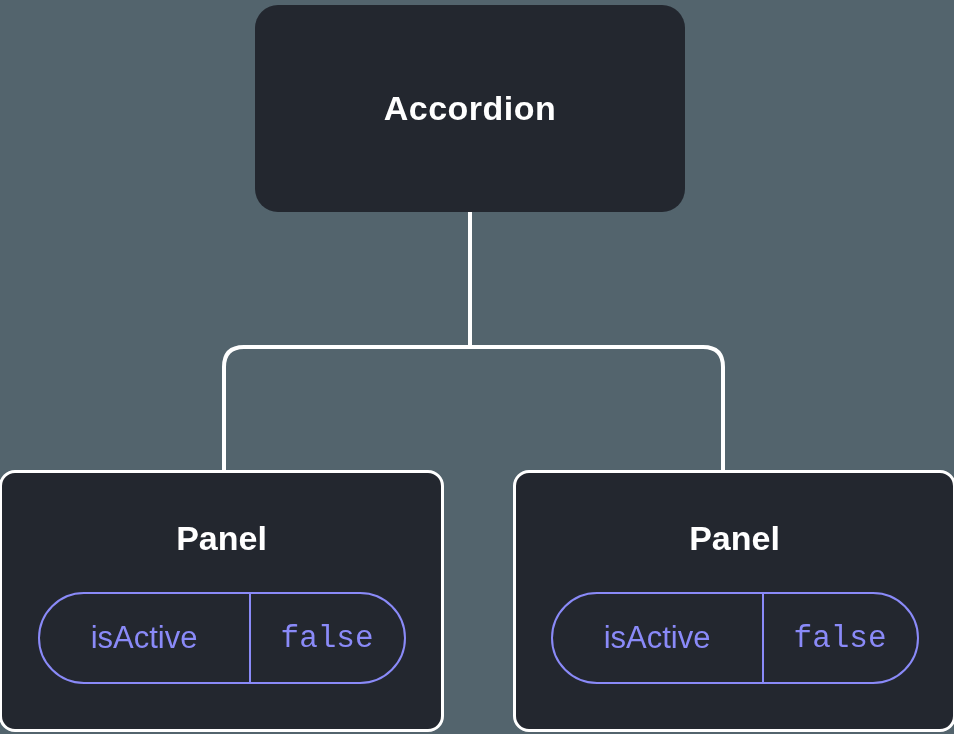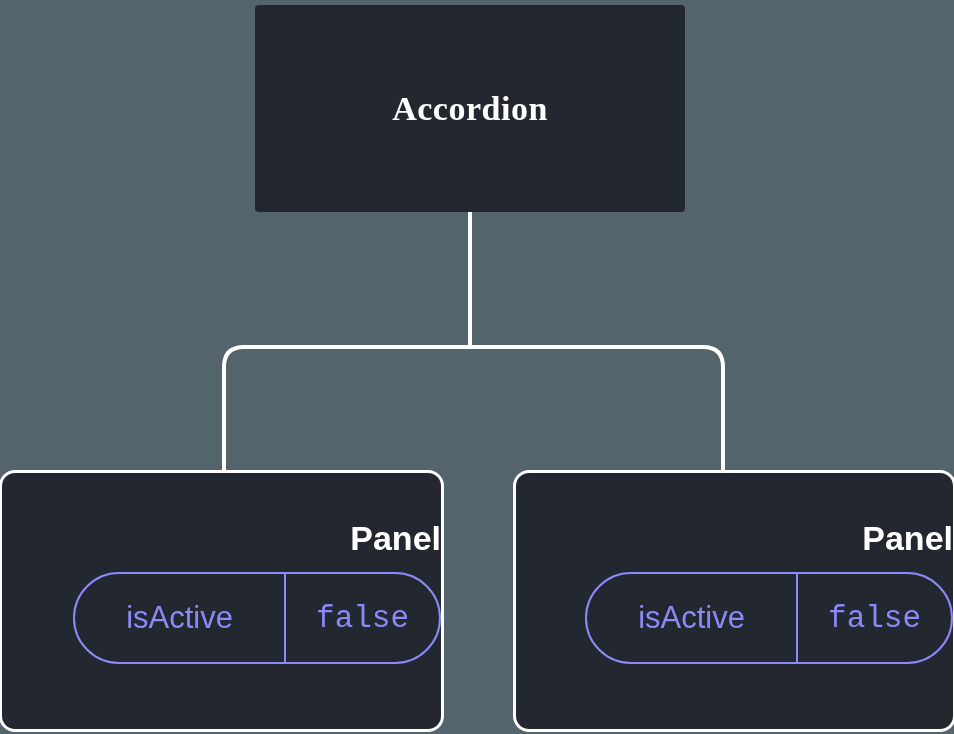--- a/index.html
+++ b/index.html
@@ -17,51 +17,51 @@
     font-family:"Liberation Sans", sans-serif;
   }
   .node{
     position:absolute;
     background:var(--node-fill);
     color:var(--node-text);
   }
   .root-node{
     left:255px; top:5px;
     width:430px; height:207px;
-    border-radius:4px;
+    border-radius:23px;
     display:flex; align-items:center; justify-content:center;
-    font-size:34px; font-weight:700; letter-spacing:0.5px;font-family:Liberation Serif, serif;
+    font-size:34px; font-weight:700; letter-spacing:0.5px;
   }
   .connector-svg{
     position:absolute; left:0; top:0;
     width:954px; height:734px;
     pointer-events:none;
   }
   .connector-svg path{
     fill:none;
     stroke:var(--connector);
     stroke-width:4;
     stroke-linecap:round;
   }
   .panel-node{
     top:470px;
     height:262px;
     border:3px solid var(--node-text);
     border-radius:16px;
-    display:flex; flex-direction:column; align-items:flex-end;
+    display:flex; flex-direction:column; align-items:center;
   }
   .panel-left{ left:-1px; width:445px; }
   .panel-right{ left:513px; width:443px; }
   .panel-label{
     margin-top:46px;
     font-size:34px; font-weight:700;
     color:var(--node-text);
   }
   .state-pill{
-    margin-top:14px;
+    margin-top:34px;
     width:368px; height:92px;
     border:2.5px solid var(--accent);
     border-radius:46px;
     display:flex; align-items:stretch;
     color:var(--accent);
     font-size:31px;
   }
   .state-key{
     flex:0 0 58%;
     display:flex; align-items:center; justify-content:center;

